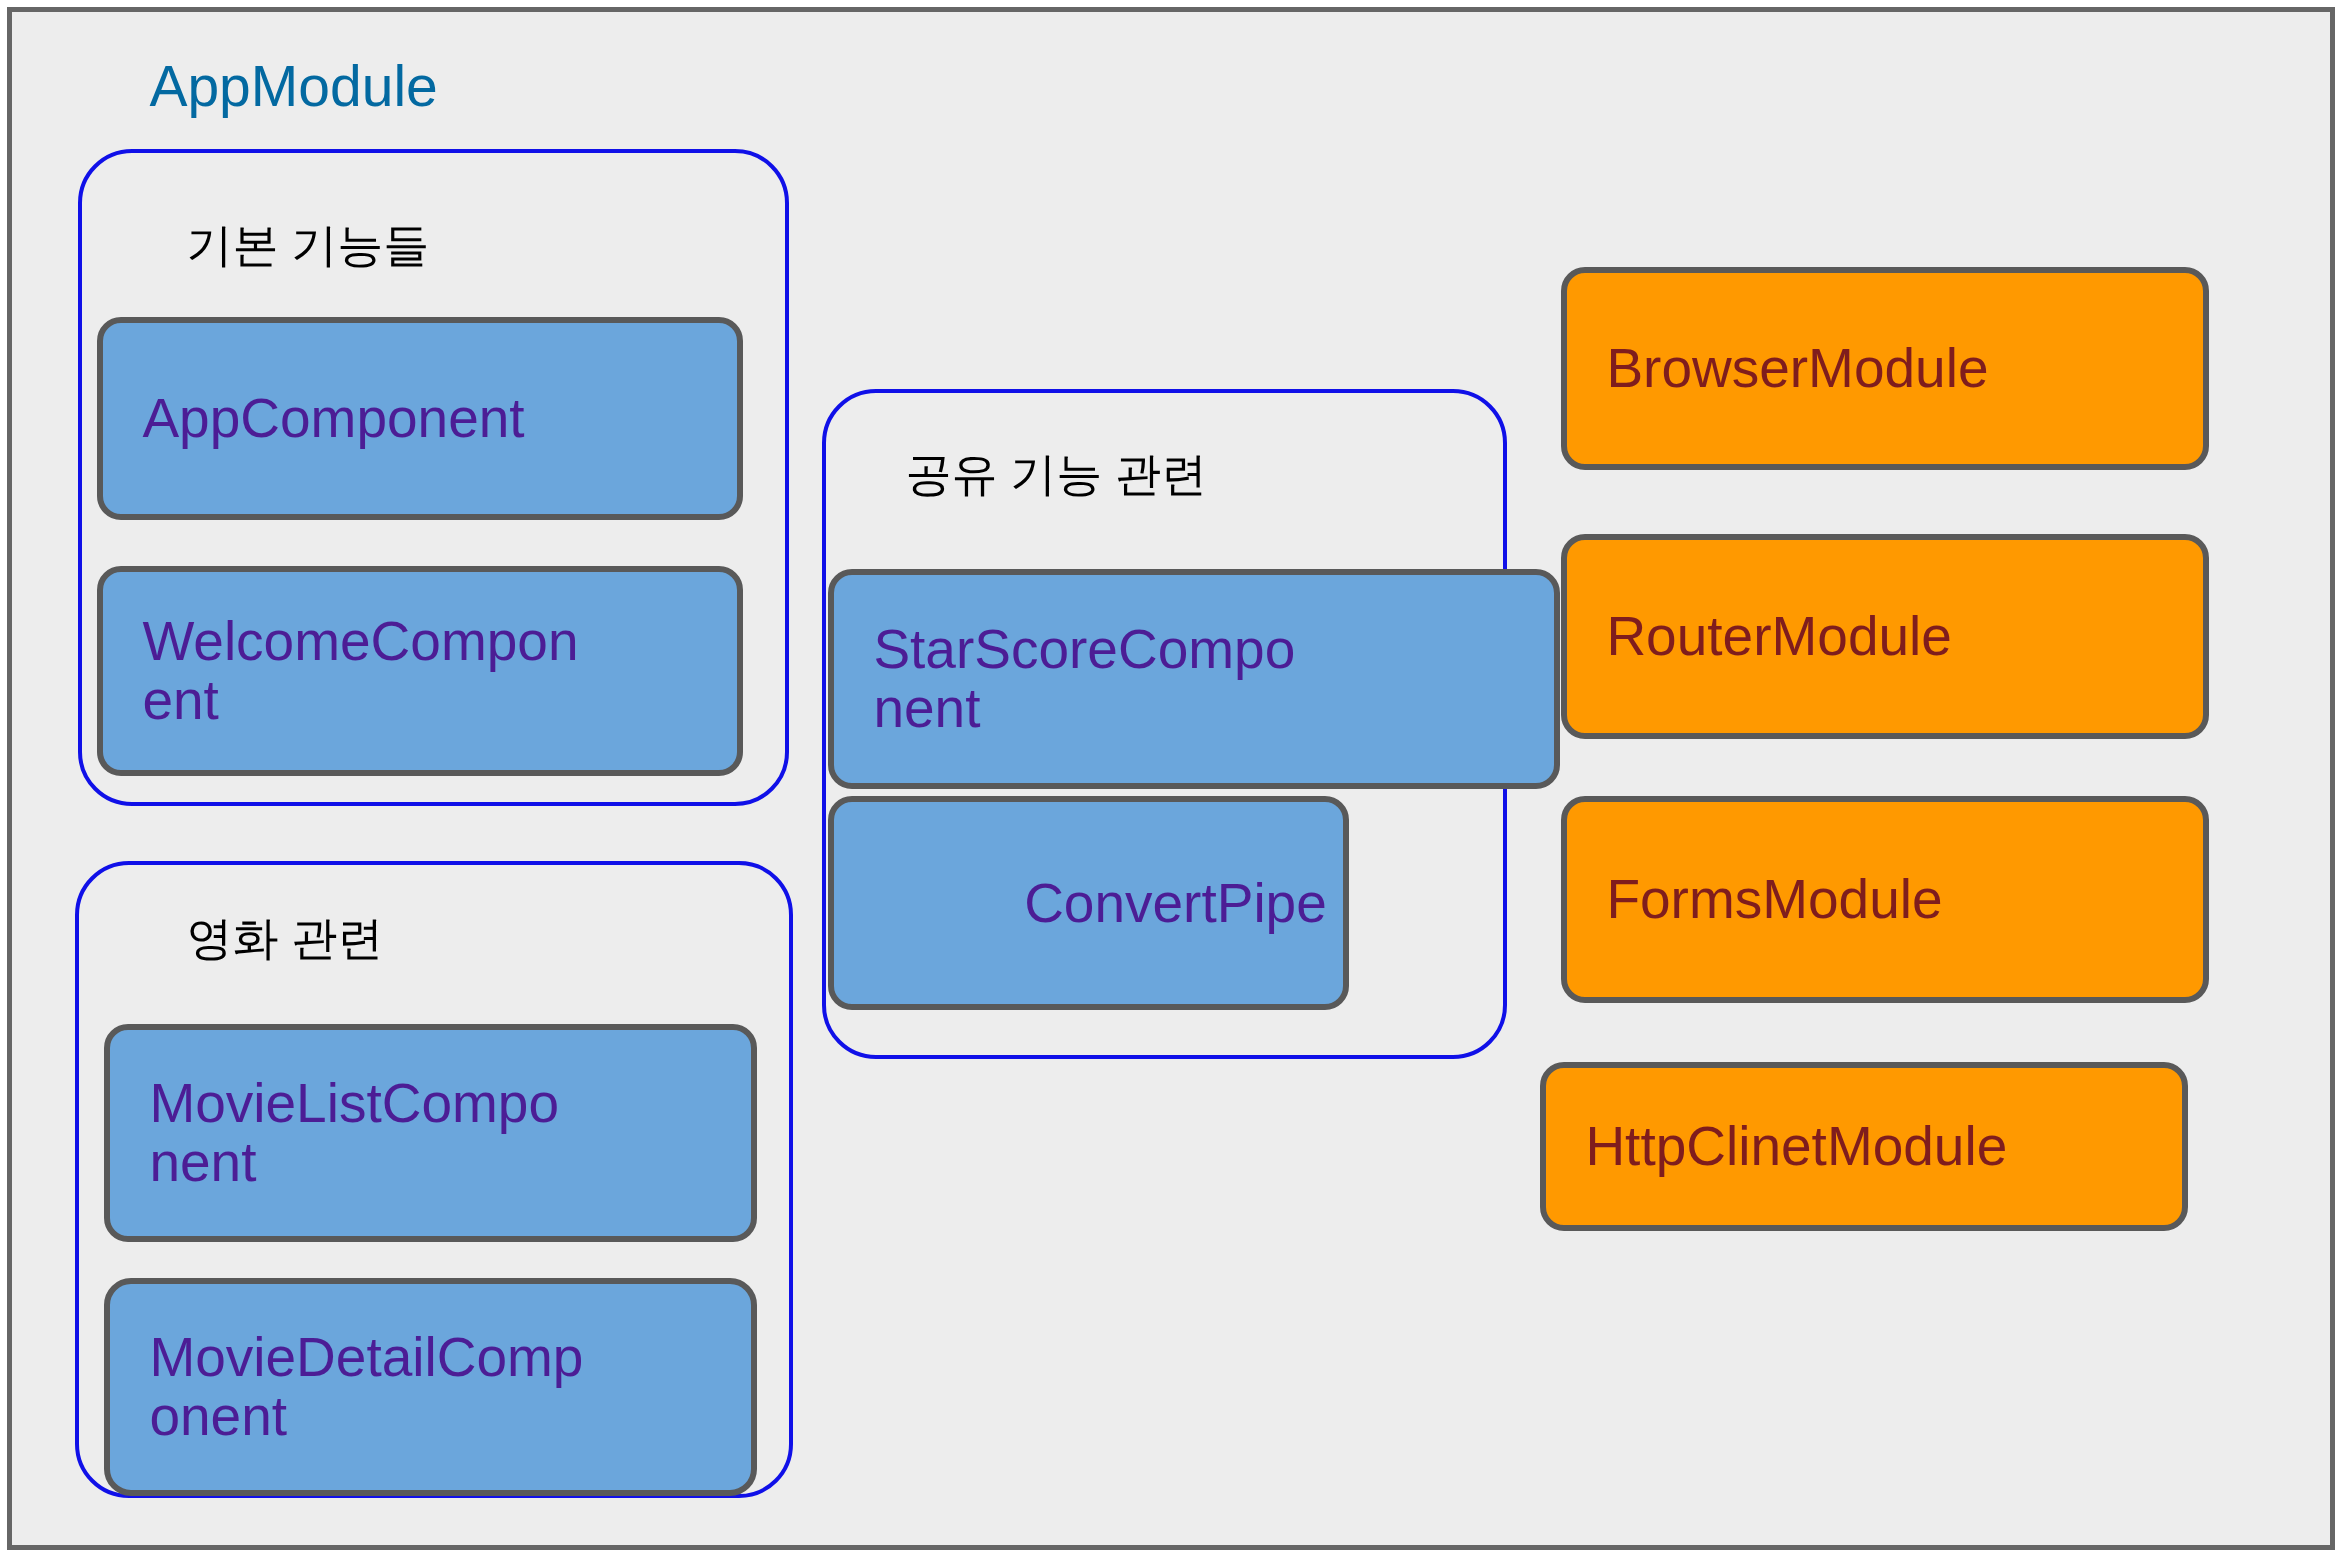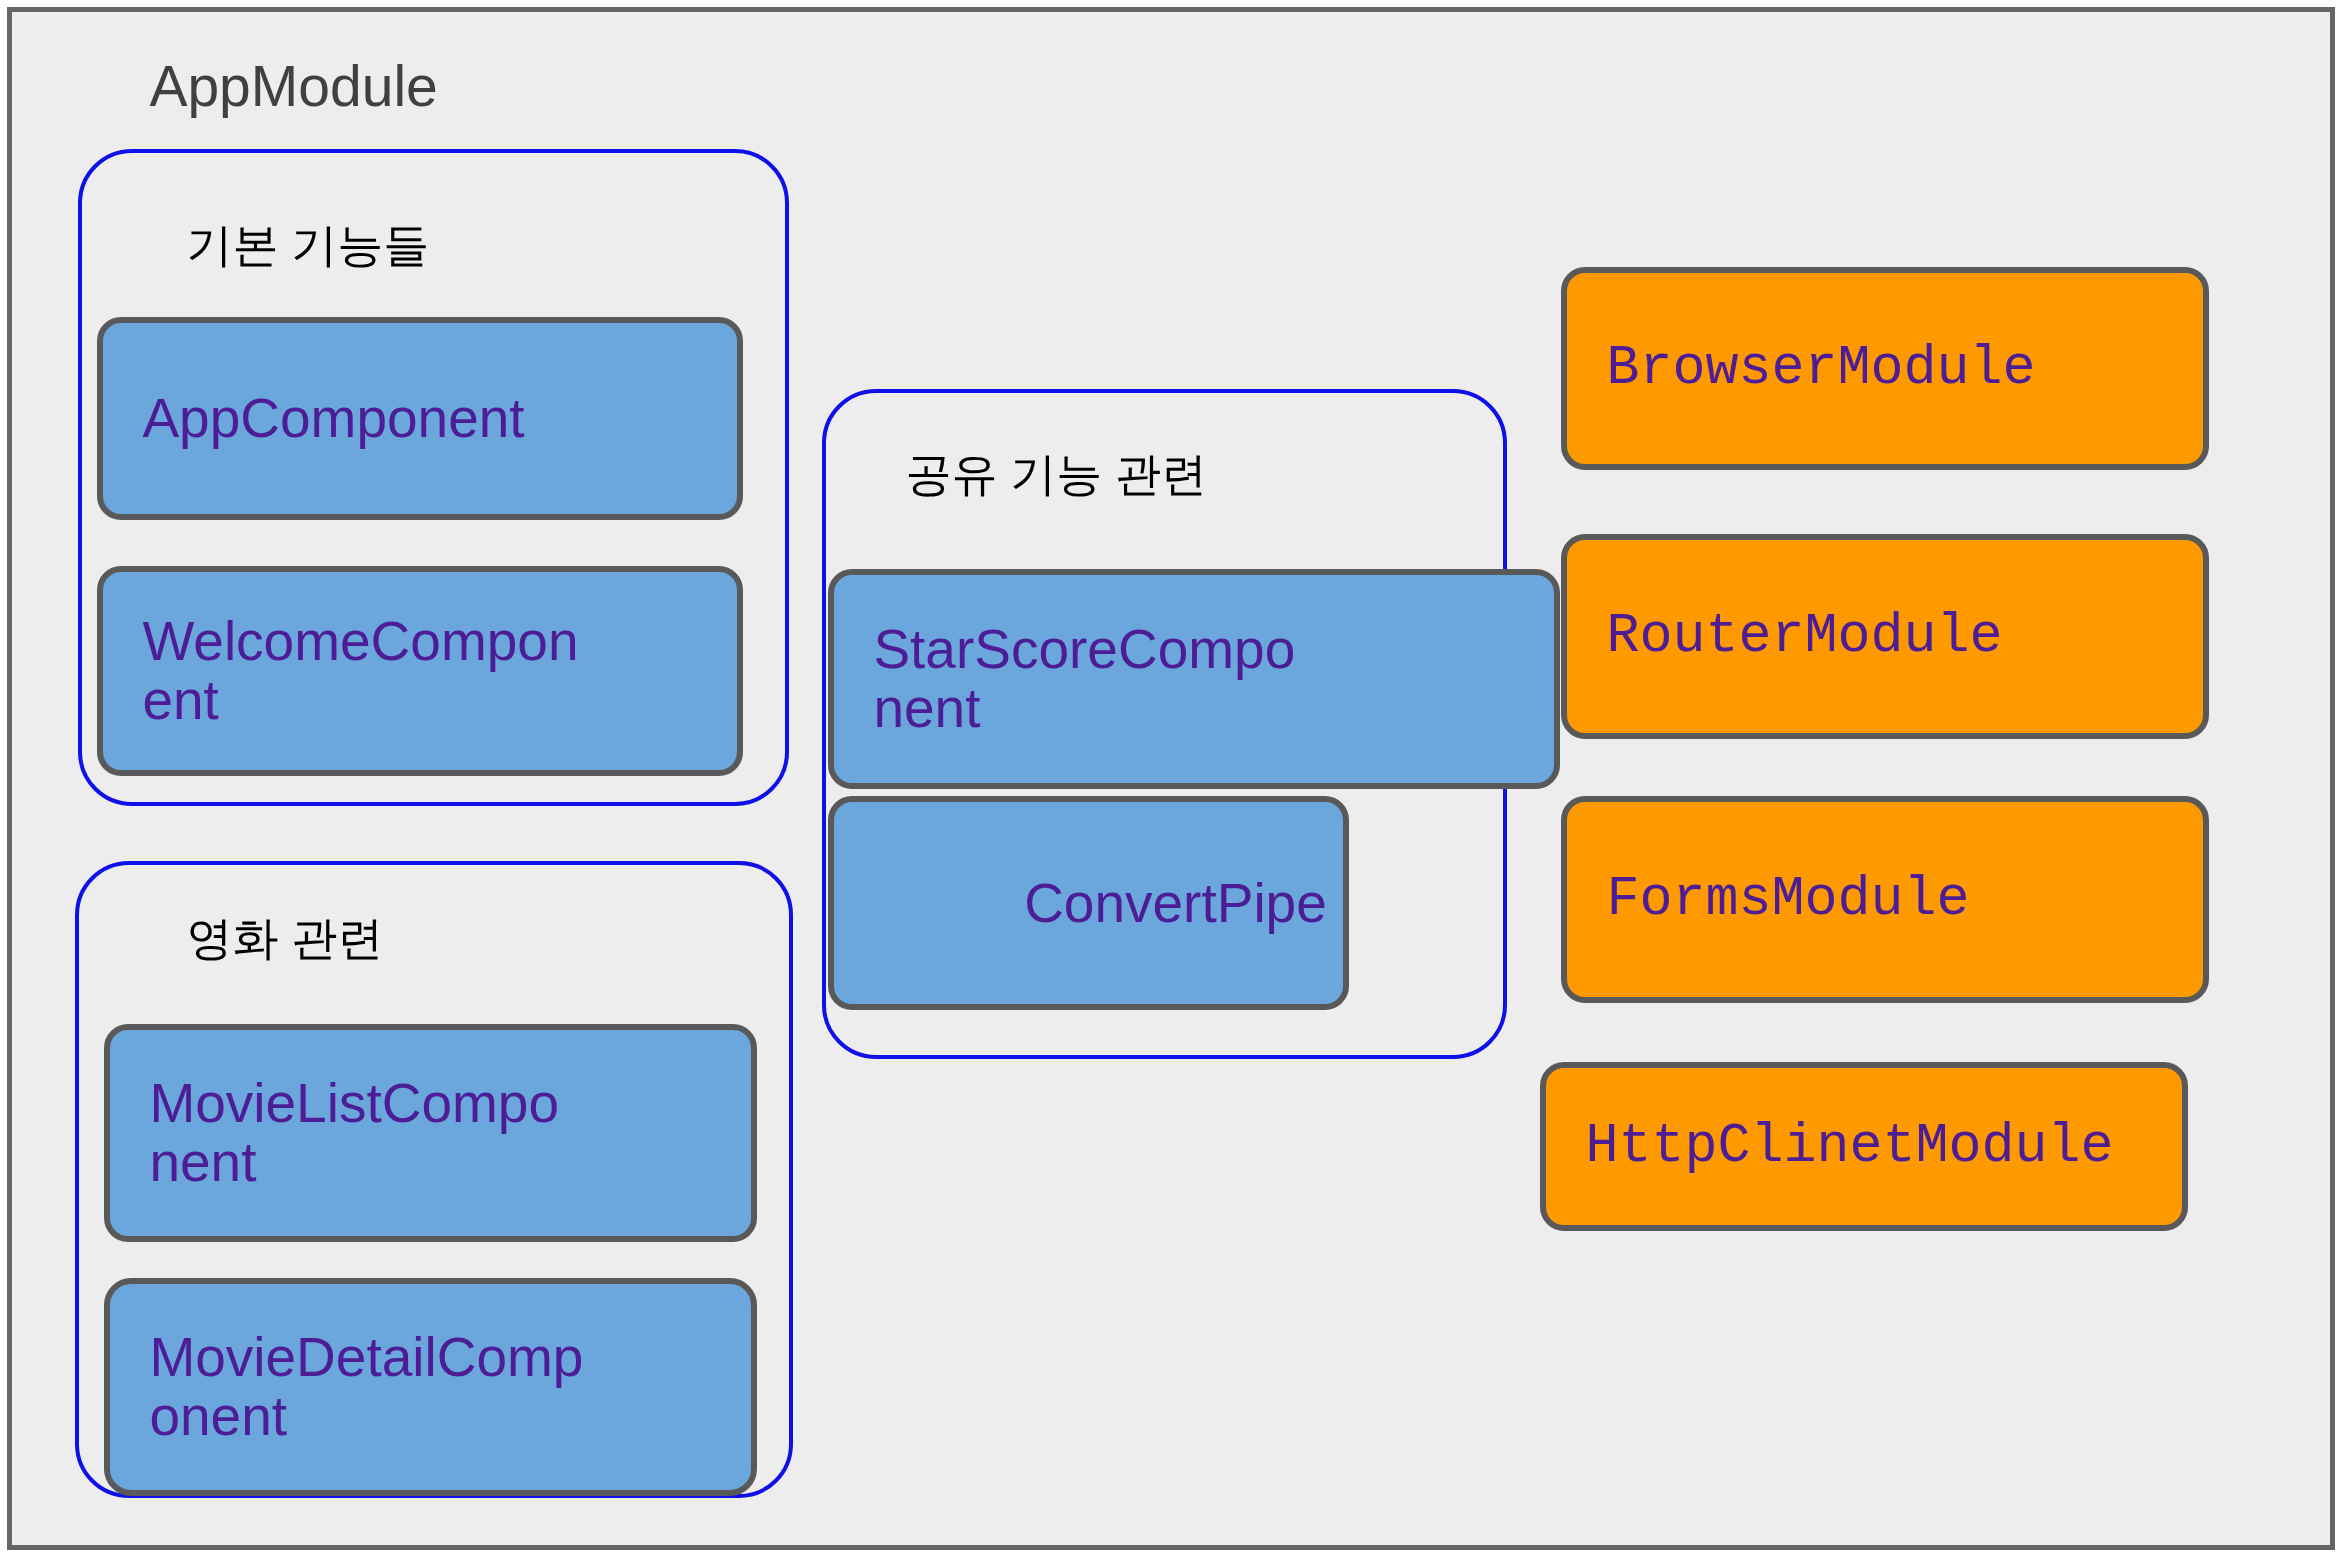--- a/index.html
+++ b/index.html
@@ -30,21 +30,21 @@
     box-sizing: border-box;
     background: #ededed;
     border: 5.5px solid #666666;
   }
 
   .app-module-title {
     position: absolute;
     left: 137px;
     top: 46px;
     font-size: 57px;
-    color: #404040;
+    color: #0369a1;
     line-height: 1;
     white-space: nowrap;
   }
 
   
   .group {
     position: absolute;
     box-sizing: border-box;
     border: 4.6px solid #1010E8;
     border-radius: 54px;
@@ -83,22 +83,21 @@
     background: #6BA6DC;
   }
   .node.component .node-label {
     color: #4c1d95;
   }
 
   .node.module {
     background: #FF9900;
   }
   .node.module .node-label {
-    color: #4c1d95;
-    font-family: Liberation Mono, monospace;
+    color: #7f1d1d;
   }
 
   
   .grp-core   { left: 66px;  top: 137px;  width: 711px;  height: 657px; }
   .lbl-core   { left: 174px; top: 210px; }
 
   .grp-movie  { left: 63px;  top: 849px;  width: 718px;  height: 637px; }
   .lbl-movie  { left: 174px; top: 903px; }
 
   .grp-shared { left: 810px; top: 377px;  width: 685px;  height: 670px; }

